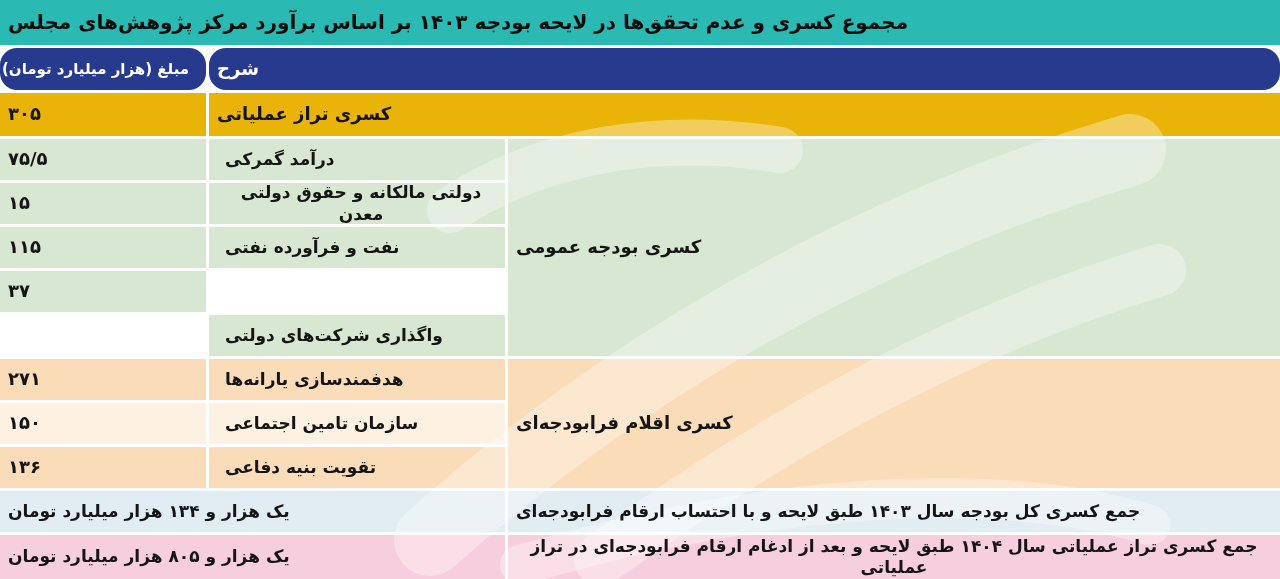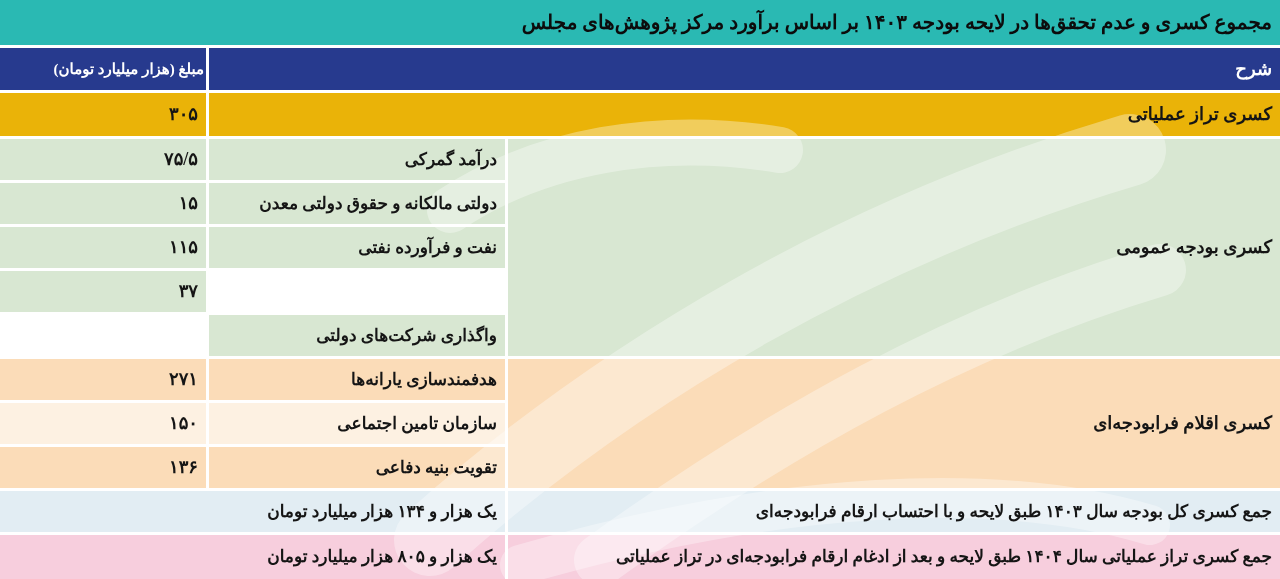--- a/index.html
+++ b/index.html
@@ -4,25 +4,25 @@
 <style>
   html,body{margin:0;padding:0;background:#ffffff;}
   body{width:1280px;height:579px;font-family:"DejaVu Sans",sans-serif;}
   .wrap{position:relative;width:1280px;height:579px;overflow:hidden;direction:rtl;background:#ffffff;}
   .grid{
     display:grid;width:1280px;height:579px;
     grid-template-columns:772px 296px 206px;
     grid-template-rows:45px 42px 43px repeat(9,41px) 44px;
     gap:3px;background:#ffffff;
   }
-  .c{display:flex;align-items:center;justify-content:flex-start;text-align:center;
-     font-weight:bold;color:#151515;font-size:18px;line-height:1.25;padding:0 8px;box-sizing:border-box;font-family:Liberation Serif, serif;}
+  .c{display:flex;align-items:center;justify-content:flex-end;text-align:center;
+     font-weight:bold;color:#151515;font-size:18px;line-height:1.25;padding:0 8px;box-sizing:border-box;}
   .c span{position:relative;z-index:3;}
   .teal{background:#2ab9b3;font-size:20px;color:#0c0c0c;}
-  .navy{background:#273a8e;color:#ffffff;}
+  .navy{background:#273a8e;color:#ffffff;border-radius:17px;}
   .navy-sm{font-size:15px;padding:0 2px;}
   .yellow{background:#eab308;}
   .green{background:#d8e7d2;}
   .orange{background:#fbdcb8;}
   .orange-light{background:#fdf1e2;}
   .blue{background:#e2edf3;font-size:17px;}
   .pink{background:#f7cedd;font-size:17px;}
   .item{font-size:17px;padding-left:16px;}
   .wm{position:absolute;inset:0;z-index:2;pointer-events:none;}
 </style>

